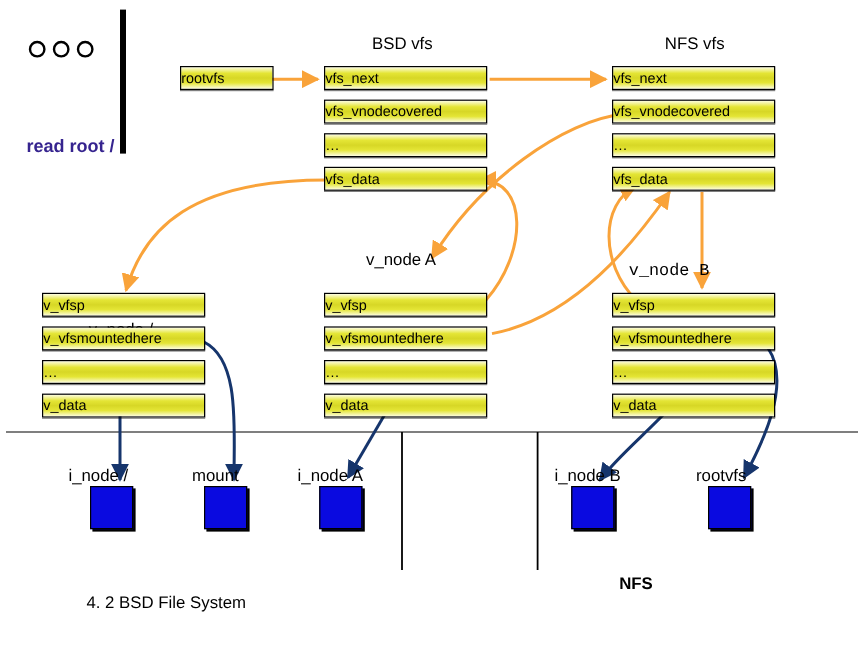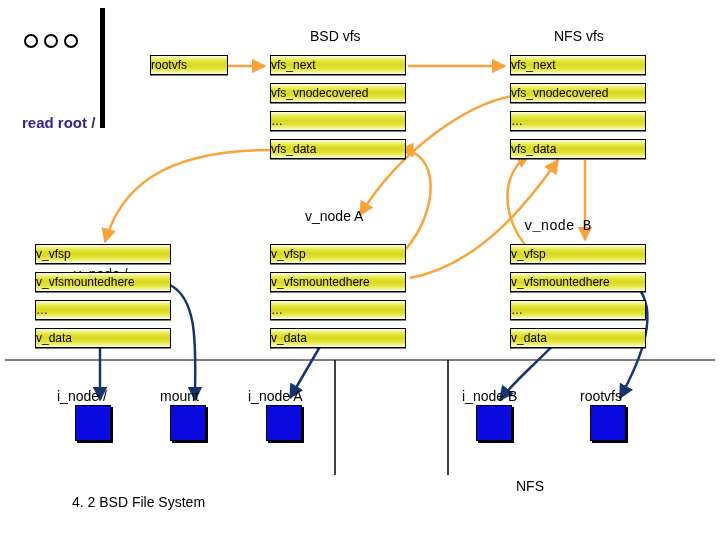--- a/index.html
+++ b/index.html
@@ -178,13 +178,13 @@
 <div class="abs lbl" style="left:462px; top:388px;">i_node B</div>
 <div class="abs lbl" style="left:580px; top:388px;">rootvfs</div>
 
 <div class="abs sq" style="left:75px; top:405px;"></div>
 <div class="abs sq" style="left:170px; top:405px;"></div>
 <div class="abs sq" style="left:266px; top:405px;"></div>
 <div class="abs sq" style="left:476px; top:405px;"></div>
 <div class="abs sq" style="left:590px; top:405px;"></div>
 
 <div class="abs lbl" style="left:72px; top:494px;">4. 2 BSD File System</div>
-<div class="abs lbl" style="left:516px; top:478px;">NFS</div>
+<div class="abs lbl" style="left:516px; top:478px;font-weight:bold;">NFS</div>
 
 </body></html>

